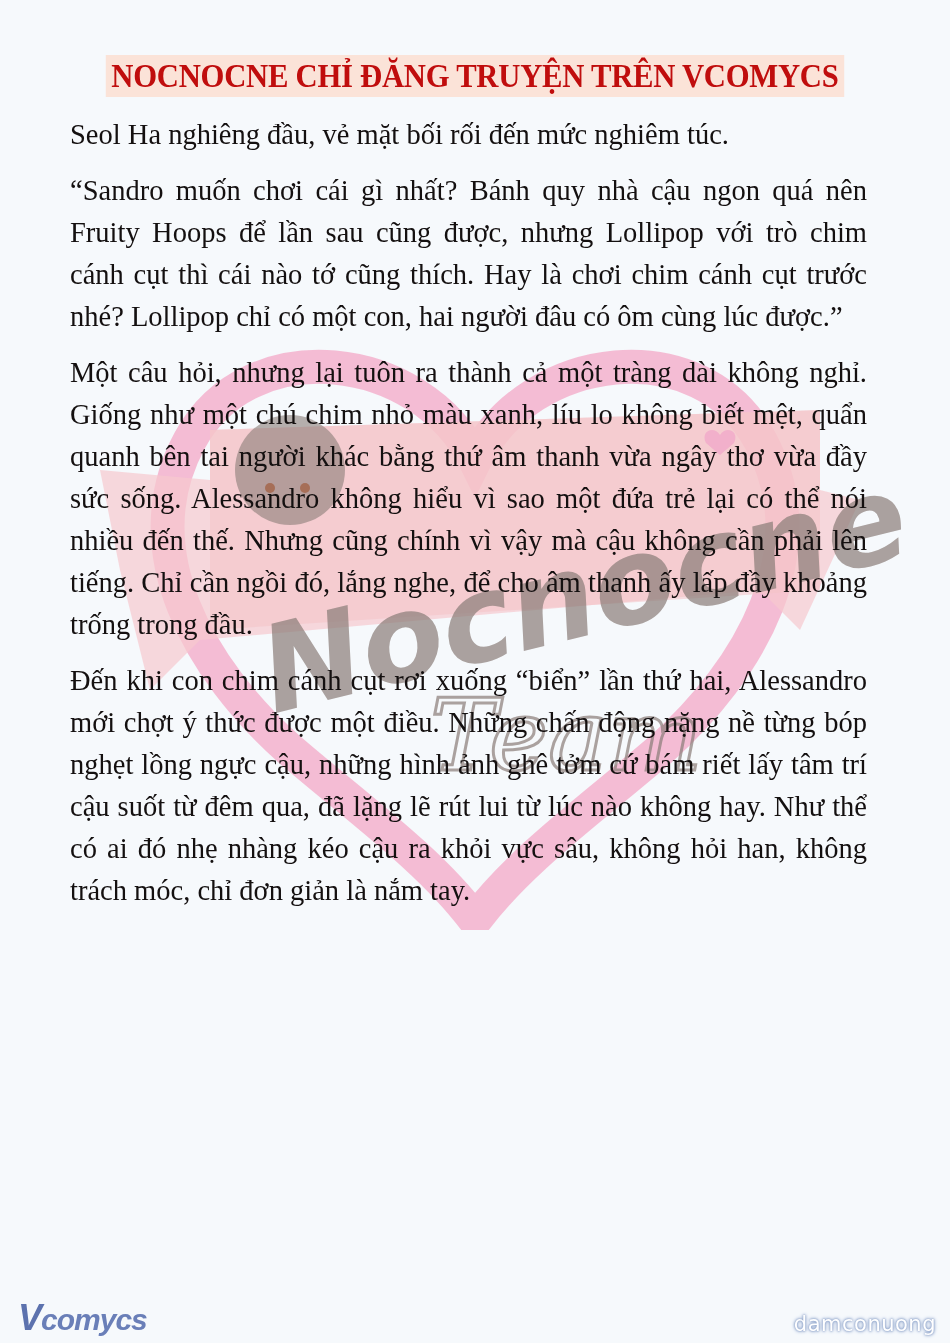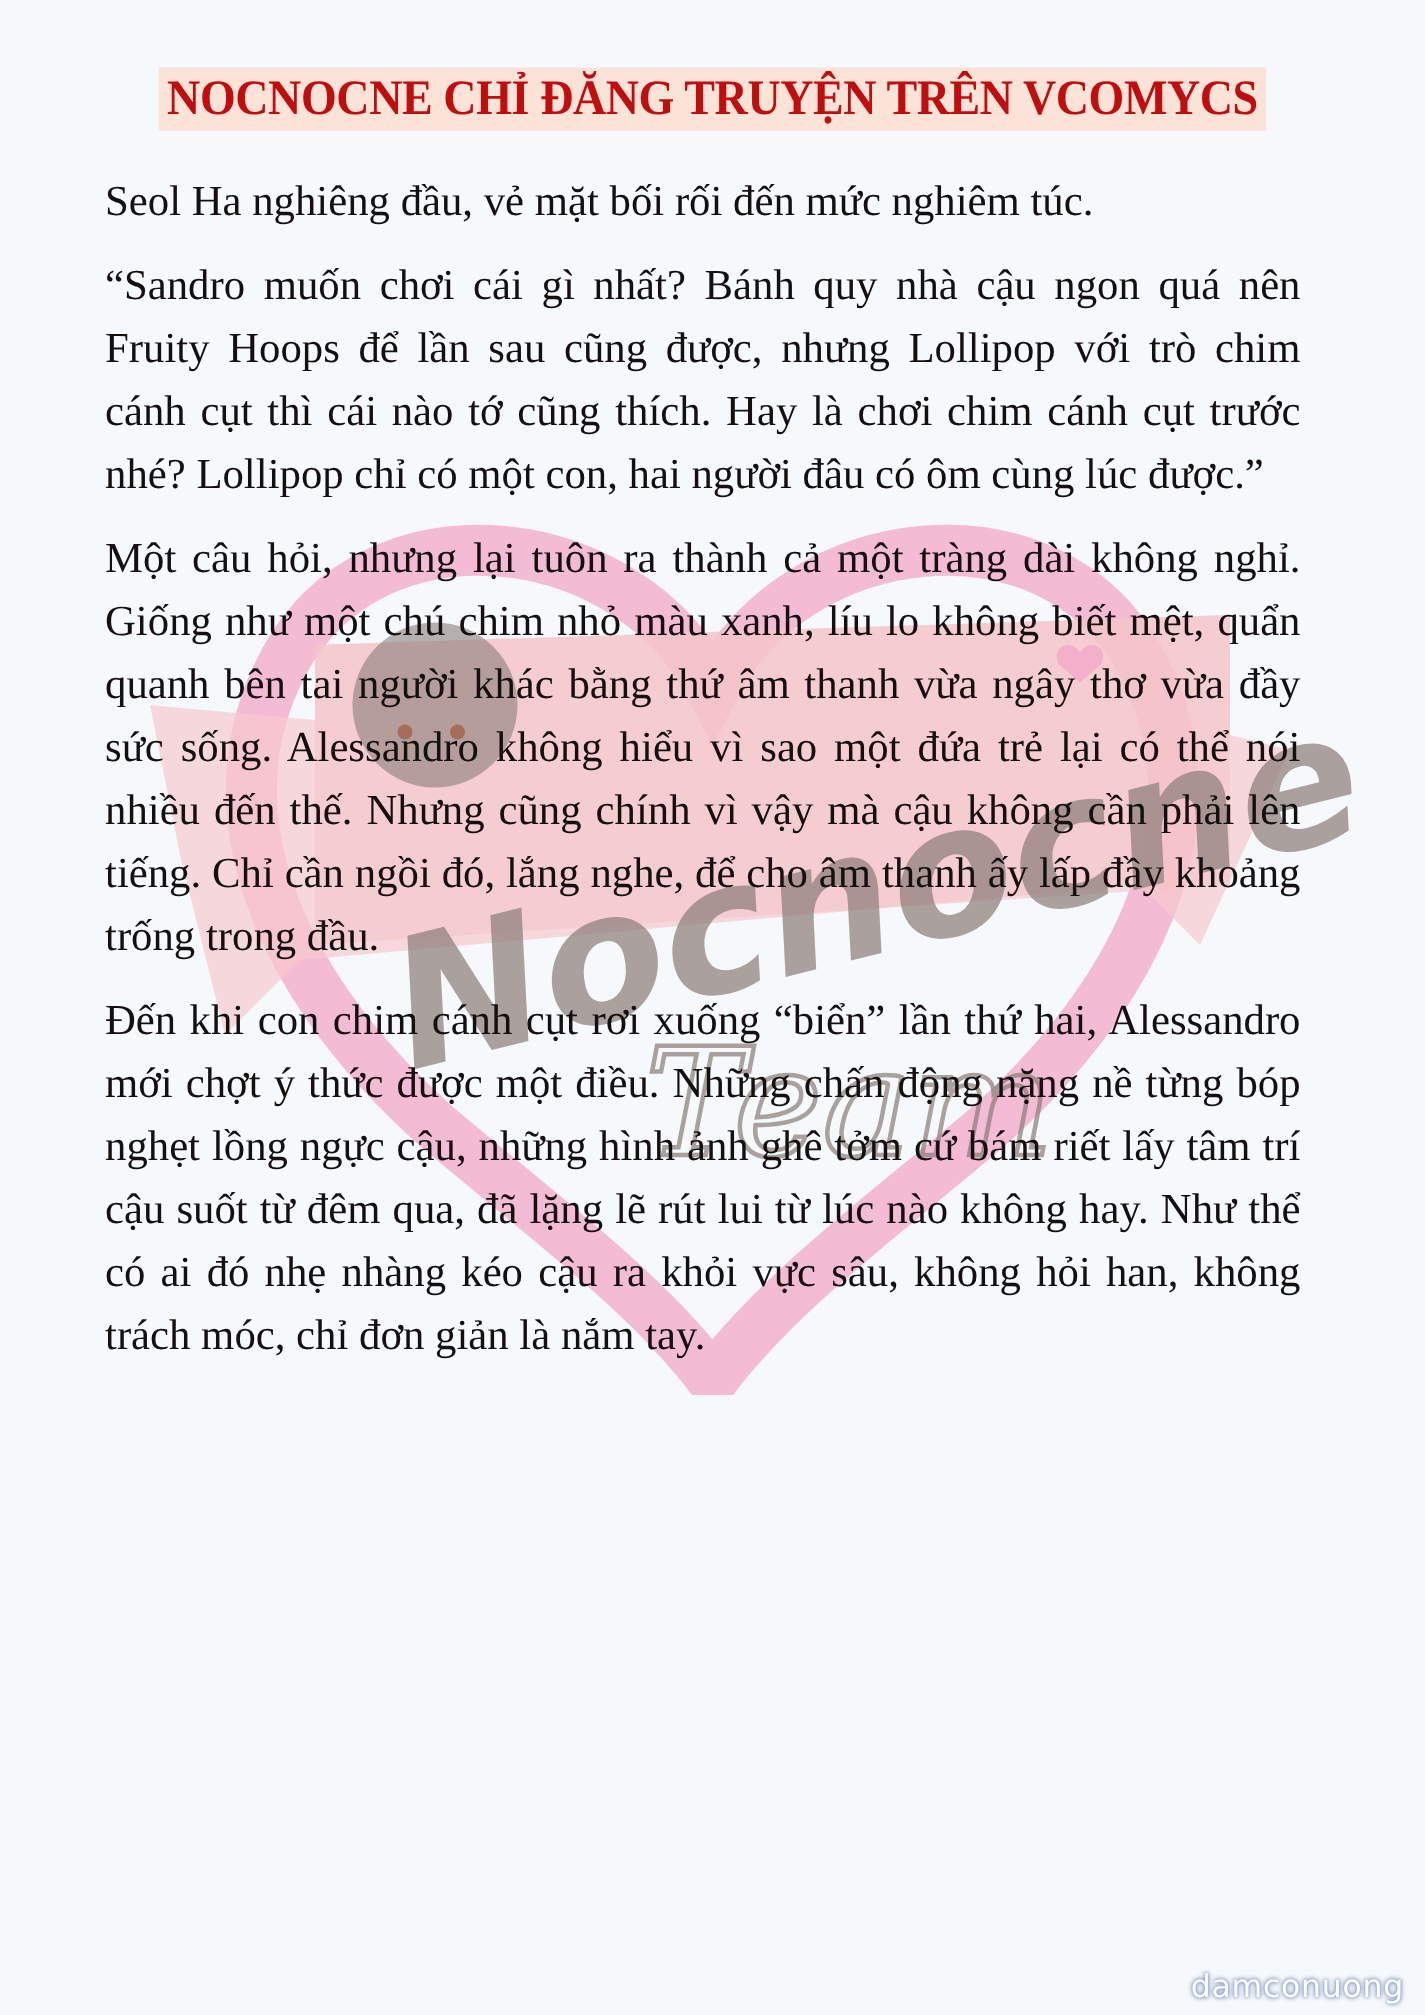--- a/index.html
+++ b/index.html
@@ -8,21 +8,21 @@
     background: #f6f9fc;
     position: relative;
     font-family: "Liberation Serif", "DejaVu Serif", serif;
   }
   .page { position: absolute; left: 0; top: 0; width: 950px; height: 1343px; }
 
   
   .watermark { position: absolute; left: 0; top: 330px; width: 950px; height: 600px; pointer-events: none; }
 
   .title-wrap {
-    position: absolute; top: 45px; left: 0; width: 950px;
+    position: absolute; top: 55px; left: 0; width: 950px;
     text-align: center;
   }
   .title {
     display: inline-block;
     background: #fbe3d8;
     color: #c00d0d;
     font-family: "Liberation Serif", serif;
     font-weight: bold;
     font-size: 33px;
     letter-spacing: -0.3px;
@@ -82,15 +82,18 @@
     <span class="title">NOCNOCNE CHỈ ĐĂNG TRUYỆN TRÊN VCOMYCS</span>
   </div>
 
   <div class="content">
     <p>Seol Ha nghiêng đầu, vẻ mặt bối rối đến mức nghiêm túc.</p>
     <p>“Sandro muốn chơi cái gì nhất? Bánh quy nhà cậu ngon quá nên Fruity Hoops để lần sau cũng được, nhưng Lollipop với trò chim cánh cụt thì cái nào tớ cũng thích. Hay là chơi chim cánh cụt trước nhé? Lollipop chỉ có một con, hai người đâu có ôm cùng lúc được.”</p>
     <p>Một câu hỏi, nhưng lại tuôn ra thành cả một tràng dài không nghỉ. Giống như một chú chim nhỏ màu xanh, líu lo không biết mệt, quẩn quanh bên tai người khác bằng thứ âm thanh vừa ngây thơ vừa đầy sức sống. Alessandro không hiểu vì sao một đứa trẻ lại có thể nói nhiều đến thế. Nhưng cũng chính vì vậy mà cậu không cần phải lên tiếng. Chỉ cần ngồi đó, lắng nghe, để cho âm thanh ấy lấp đầy khoảng trống trong đầu.</p>
     <p>Đến khi con chim cánh cụt rơi xuống “biển” lần thứ hai, Alessandro mới chợt ý thức được một điều. Những chấn động nặng nề từng bóp nghẹt lồng ngực cậu, những hình ảnh ghê tởm cứ bám riết lấy tâm trí cậu suốt từ đêm qua, đã lặng lẽ rút lui từ lúc nào không hay. Như thể có ai đó nhẹ nhàng kéo cậu ra khỏi vực sâu, không hỏi han, không trách móc, chỉ đơn giản là nắm tay.</p>
   </div>
 
+  <div class="footer-logo">
+    <span class="v">V</span><span>comycs</span>
+  </div>
 
   <div class="footer-site">damconuong</div>
 </div>
 
 </body></html>

